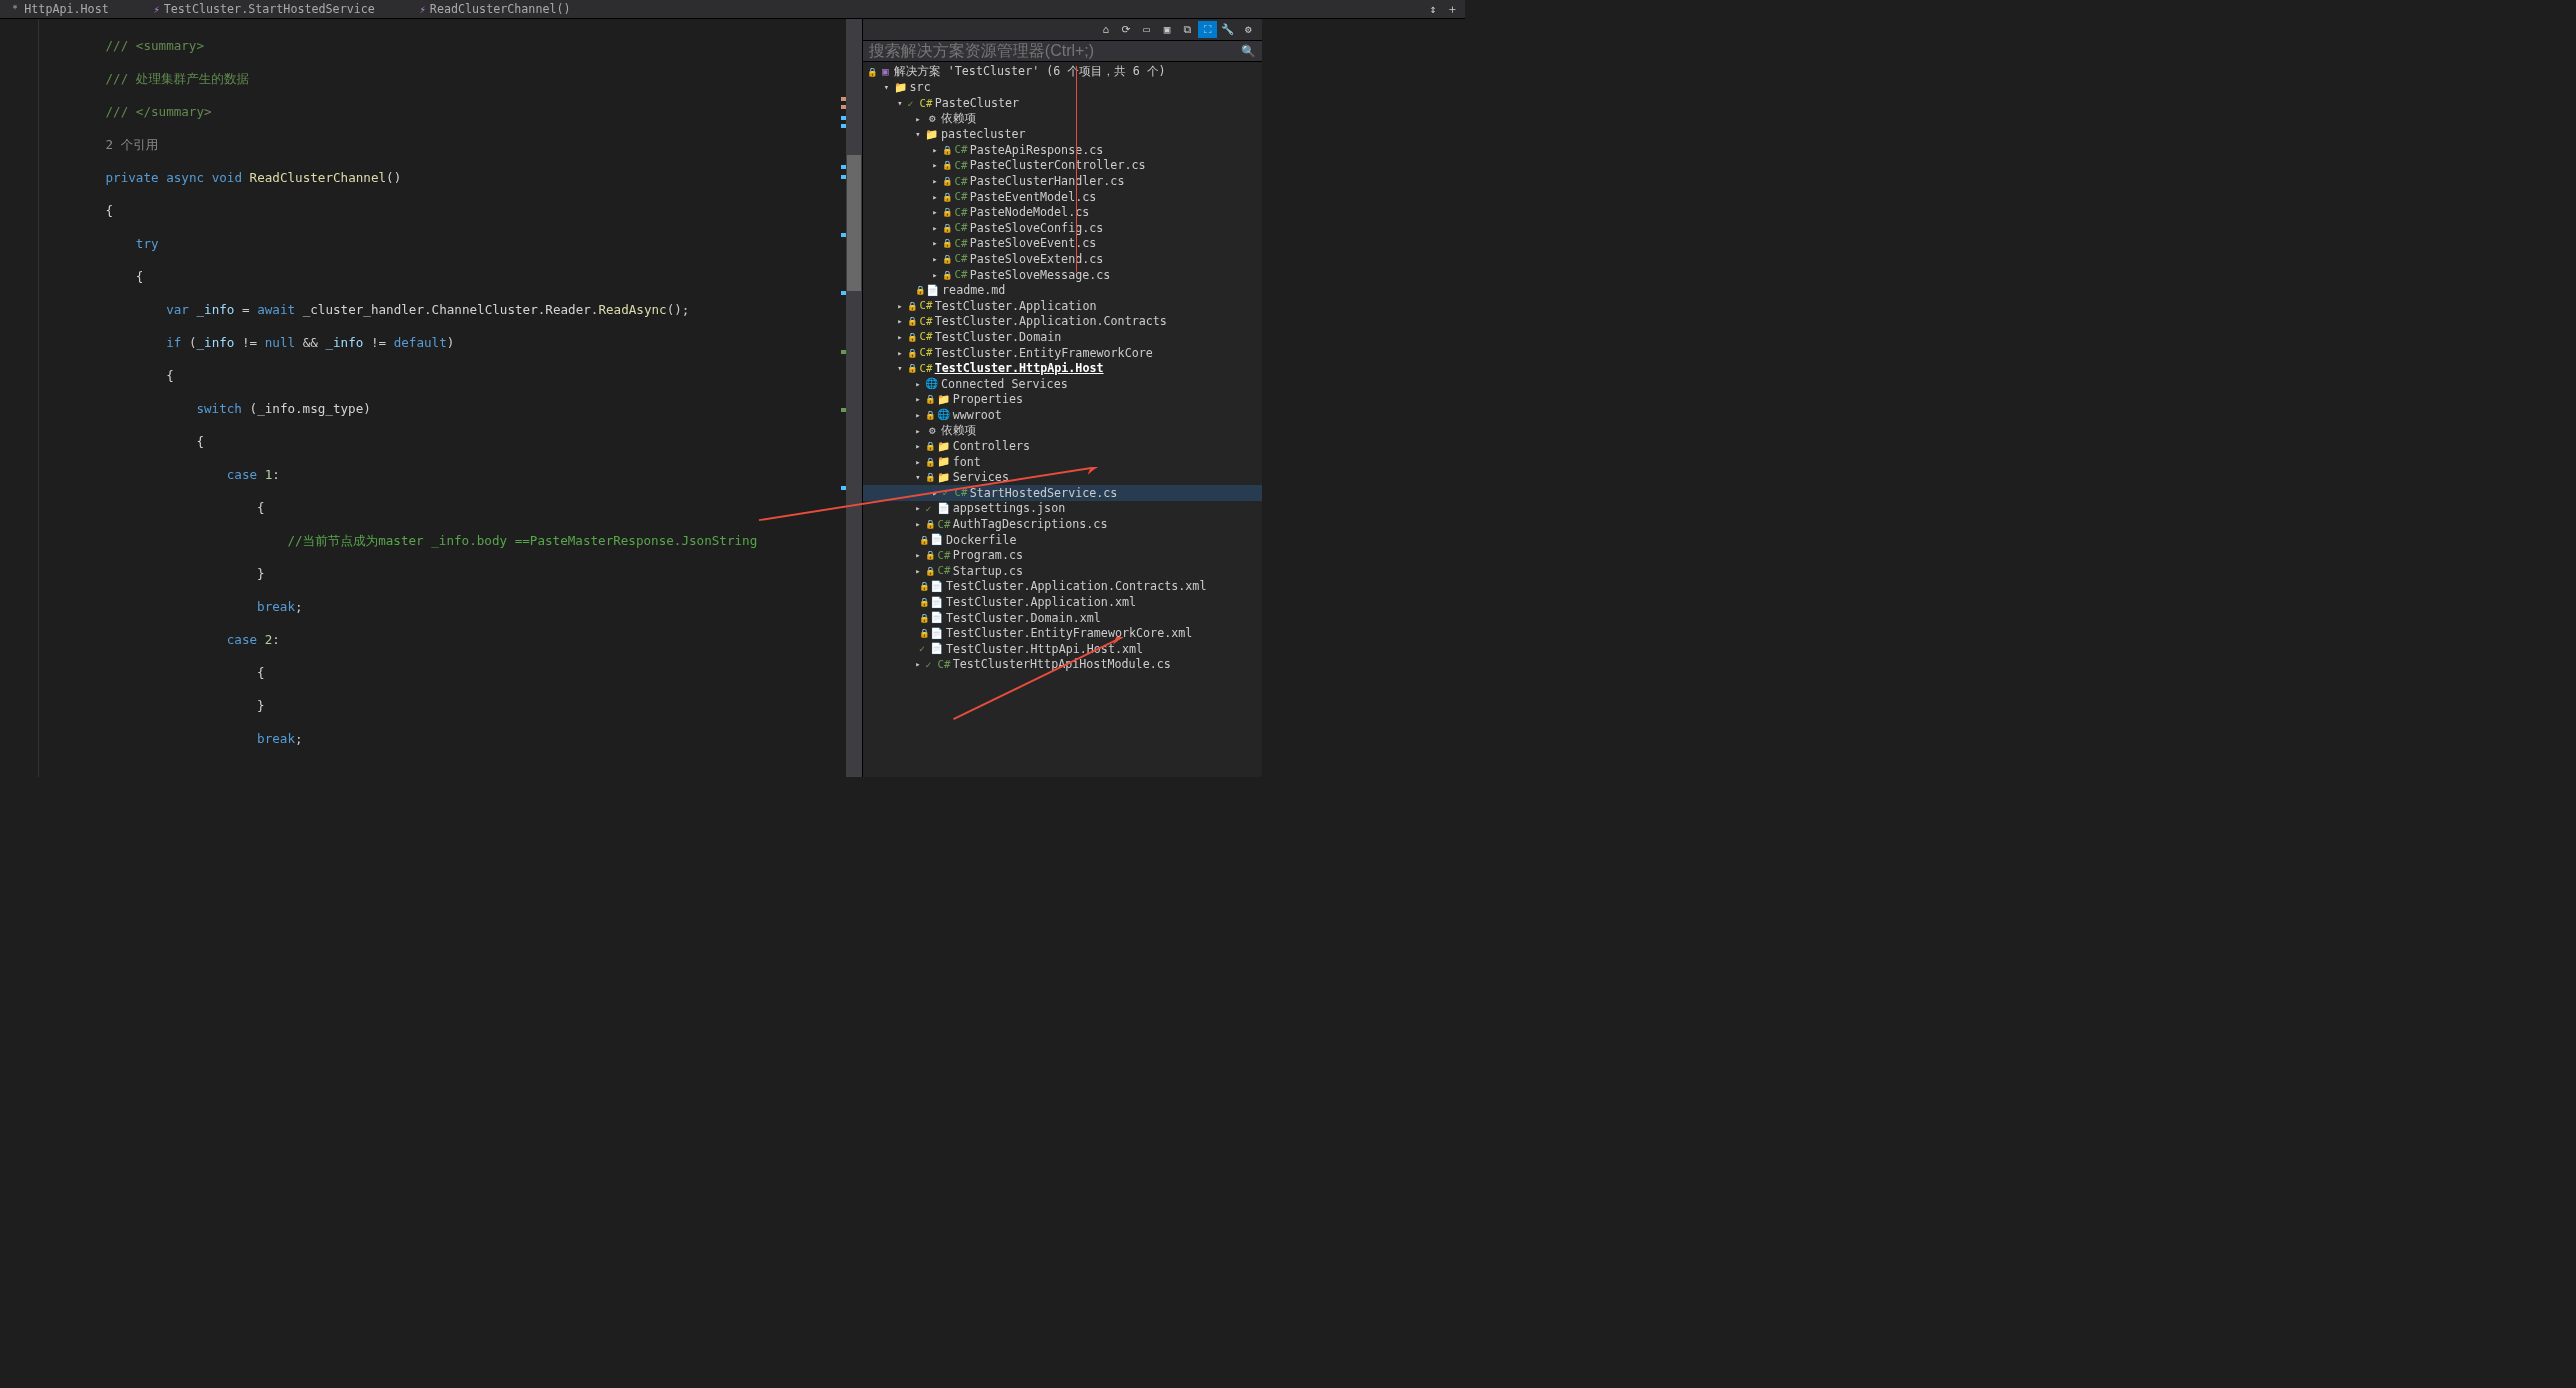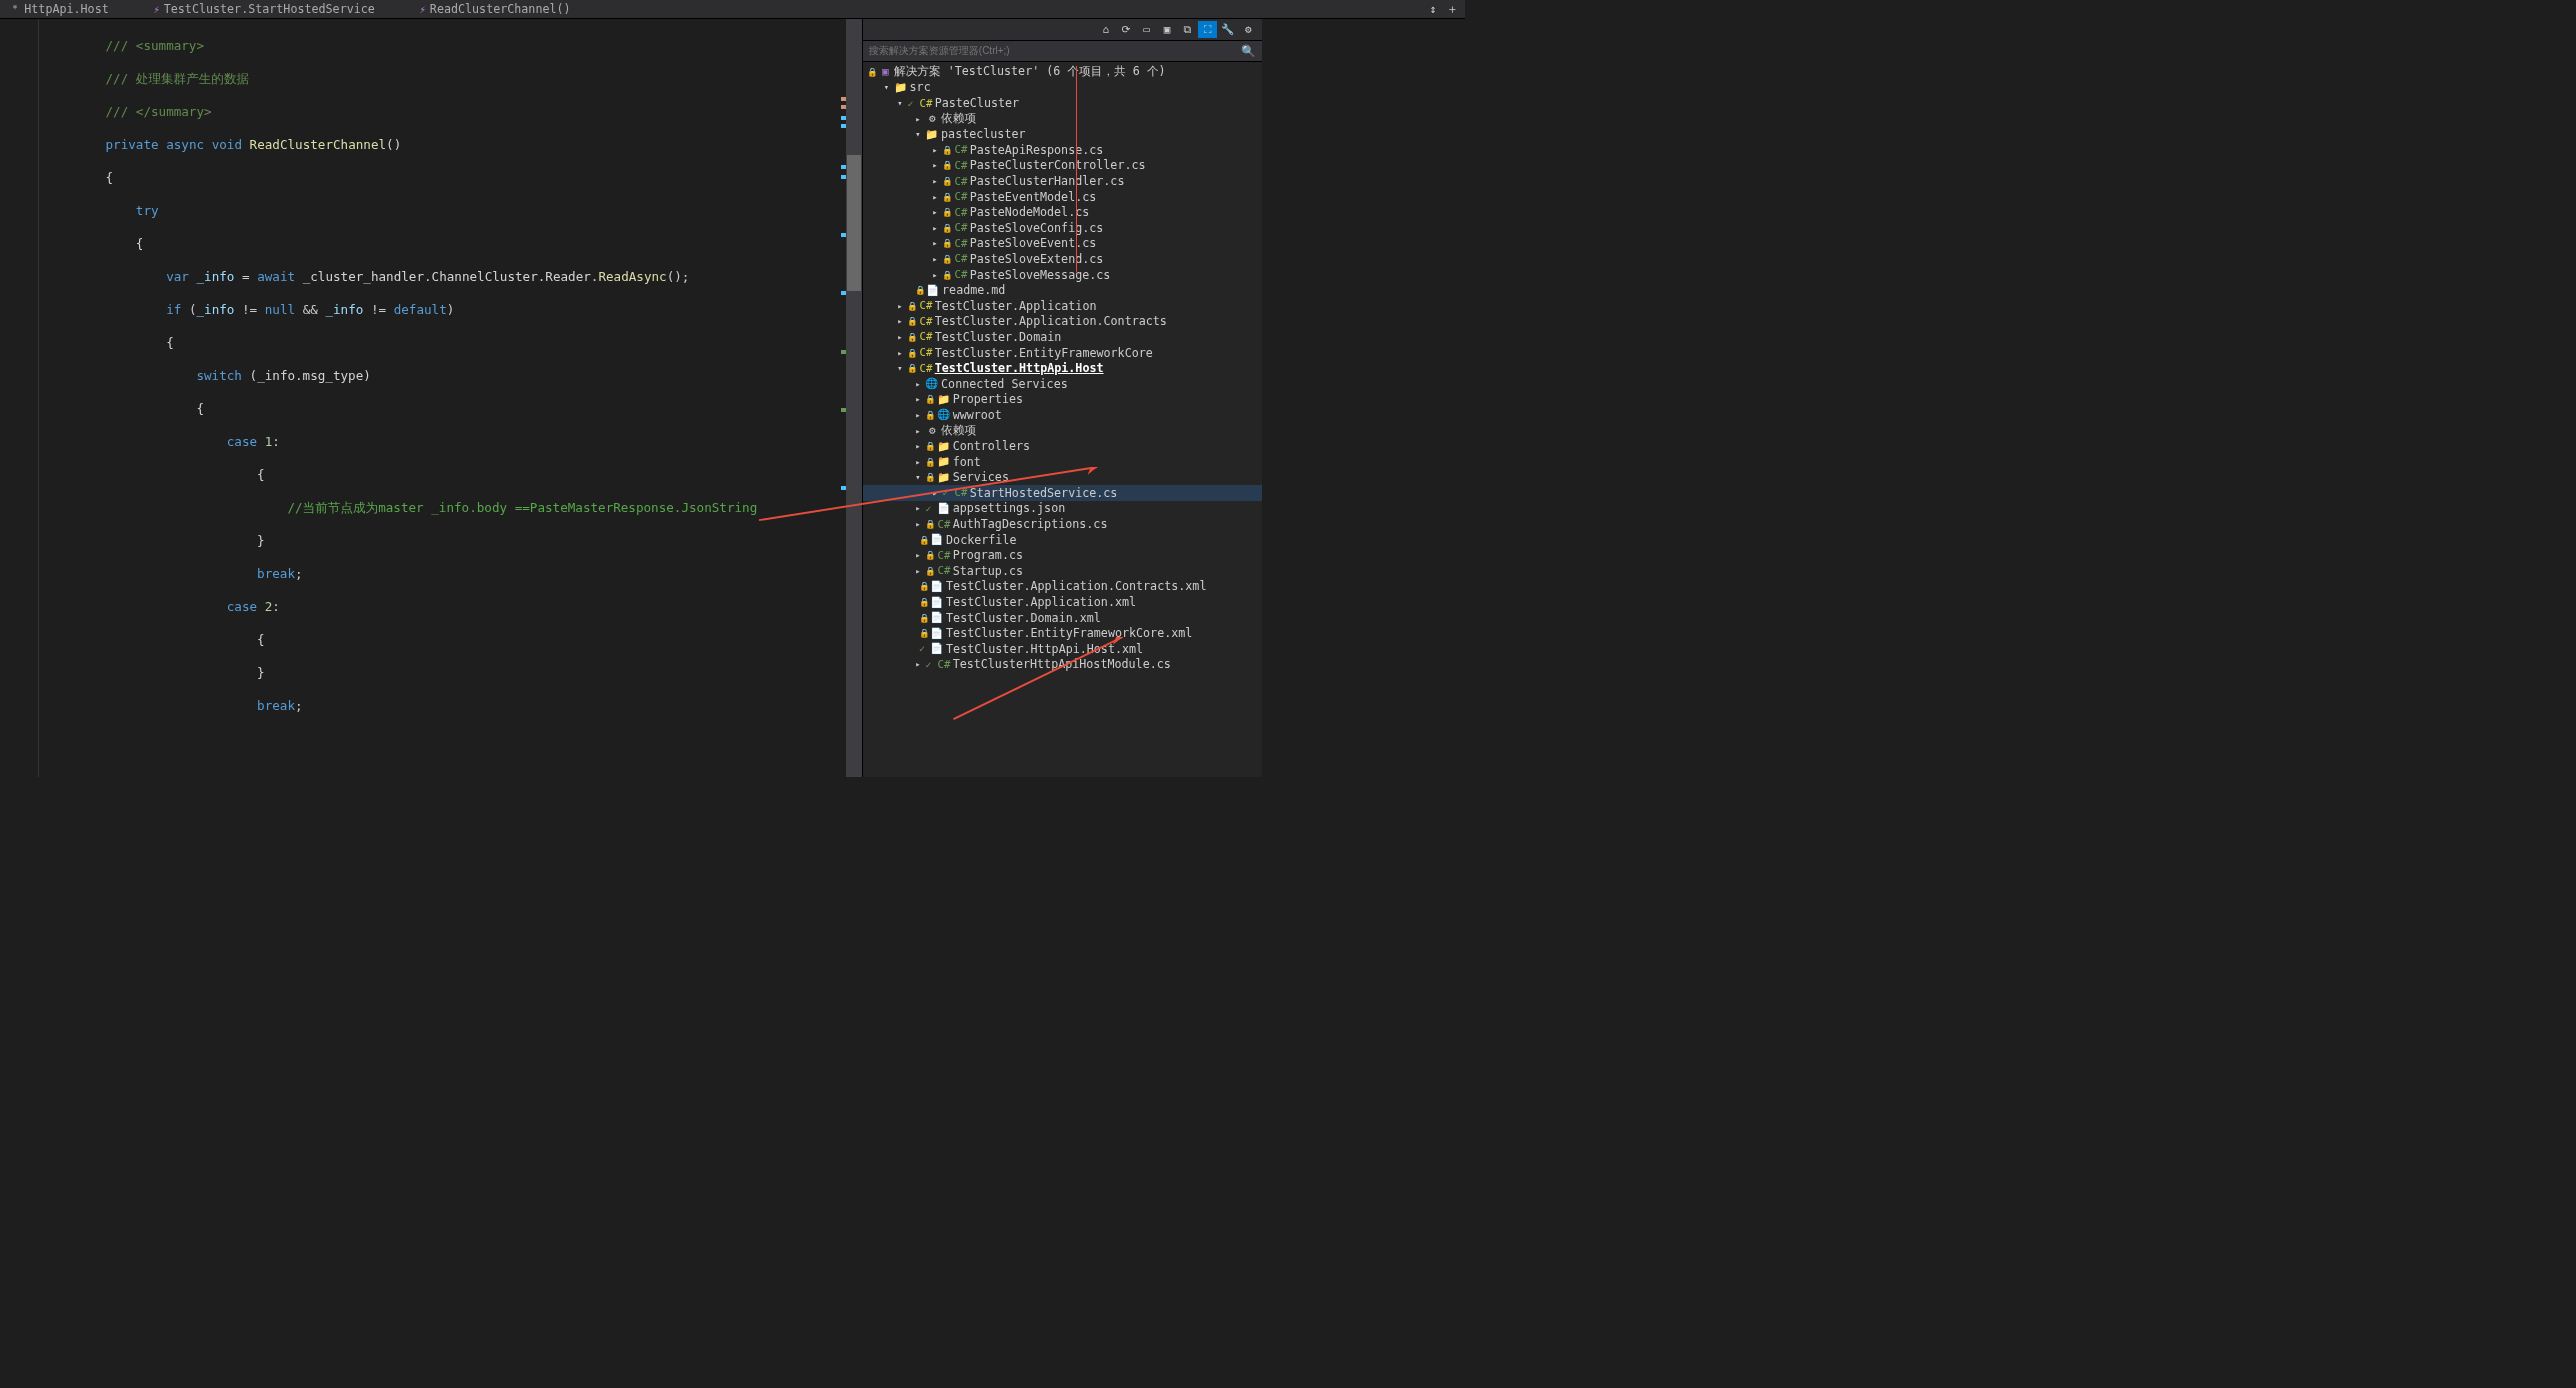--- a/index.html
+++ b/index.html
@@ -28,21 +28,21 @@
 .ind { position:absolute; right:0; width:5.8px; height:3.9px; }
 .ind.o { background:#ce9178; }
 .ind.b { background:#4fc1ff; }
 .ind.g { background:#6a9955; }
 .scrollbar-v { width:15.6px; background:#3e3e42; position:absolute; right:0; top:0; bottom:0; }
 .thumb-v { width:13.6px; background:#686868; height:136px; margin:136px 1px 0; }
 .side-panel { width:400px; background:#252526; display:flex; flex-direction:column; border-left:1px solid #000; }
 .tb2 { height:21.4px; background:#2d2d30; display:flex; align-items:center; justify-content:flex-end; gap:1px; padding:0 3.9px; border-bottom:1px solid #000; }
 .tb2 .ibtn { width:19.4px; height:17.5px; display:flex; align-items:center; justify-content:center; color:#ccc; font-size:10.7px; }
 .search-row { height:21.4px; background:#333337; display:flex; align-items:center; padding:0 5.8px; border-bottom:1px solid #000; }
-.search-row input { flex:1; background:transparent; border:none; color:#ccc; font-size:10px; outline:none; }
+.search-row input { flex:1; background:transparent; border:none; color:#ccc; font-size:16px; outline:none; }
 .search-row .s-icon { color:#ccc; font-size:11.7px; }
 .tree { flex:1; overflow:auto; padding:1.9px 0; font-size:11.7px; }
 .node { display:flex; align-items:center; height:15.6px; padding-left:var(--i,0); gap:1.9px; white-space:nowrap; }
 .node.sel { background:#3399ff33; }
 .arrow { width:11.7px; color:#ccc; font-size:8.7px; text-align:center; }
 .lock { width:9.7px; color:#888; font-size:8.7px; }
 .check { width:9.7px; color:#6a9955; font-size:9.7px; }
 .fico { width:13.6px; font-size:10.7px; display:flex; align-items:center; justify-content:center; }
 .fico.fld { color:#dcb67a; }
 .fico.cs { color:#6a9955; }
@@ -79,20 +79,21 @@
 
 <div class="main">
   <div class="editor-col">
     <div class="code-area">
       <div class="margin">
       </div>
       <div class="code-body">
 <div class="code-line">        <span class="xml">/// &lt;summary&gt;</span></div>
 <div class="code-line">        <span class="xml">/// 处理集群产生的数据</span></div>
 <div class="code-line">        <span class="xml">/// &lt;/summary&gt;</span></div>
+<div class="code-line">        <span class="ref">2 个引用</span></div>
 <div class="code-line">        <span class="kw">private</span> <span class="kw">async</span> <span class="kw">void</span> <span class="meth">ReadClusterChannel</span><span class="op">()</span></div>
 <div class="code-line">        <span class="op">{</span></div>
 <div class="code-line">            <span class="kw">try</span></div>
 <div class="code-line">            <span class="op">{</span></div>
 <div class="code-line">                <span class="kw">var</span> <span class="var">_info</span> = <span class="kw">await</span> <span class="prop">_cluster_handler</span>.<span class="prop">ChannelCluster</span>.<span class="prop">Reader</span>.<span class="meth">ReadAsync</span>();</div>
 <div class="code-line">                <span class="kw">if</span> (<span class="var">_info</span> != <span class="kw">null</span> &amp;&amp; <span class="var">_info</span> != <span class="kw">default</span>)</div>
 <div class="code-line">                <span class="op">{</span></div>
 <div class="code-line">                    <span class="kw">switch</span> <span class="op">(_info.msg_type)</span></div>
 <div class="code-line">                    <span class="op">{</span></div>
 <div class="code-line">                        <span class="kw">case</span> <span class="num">1</span>:</div>

